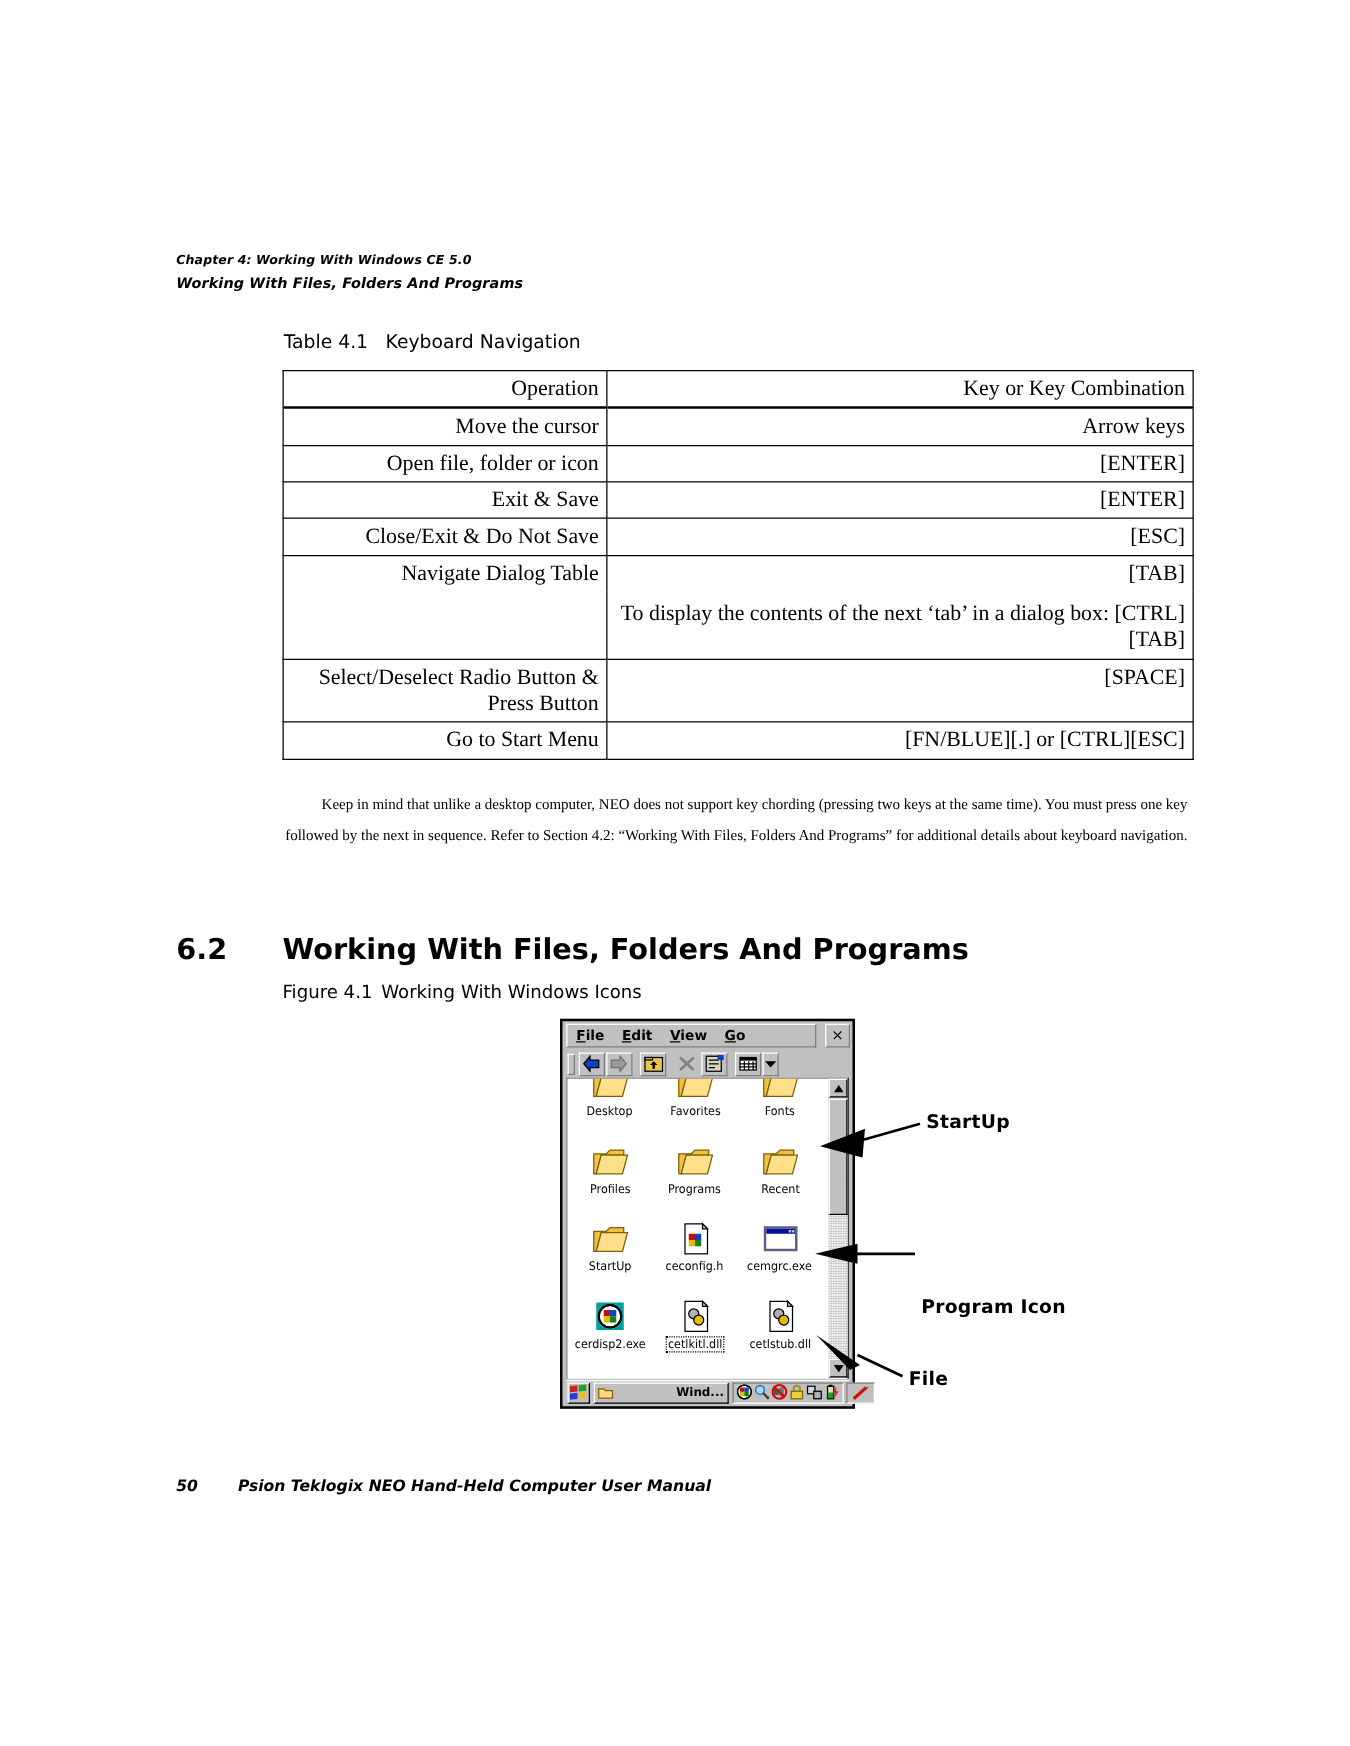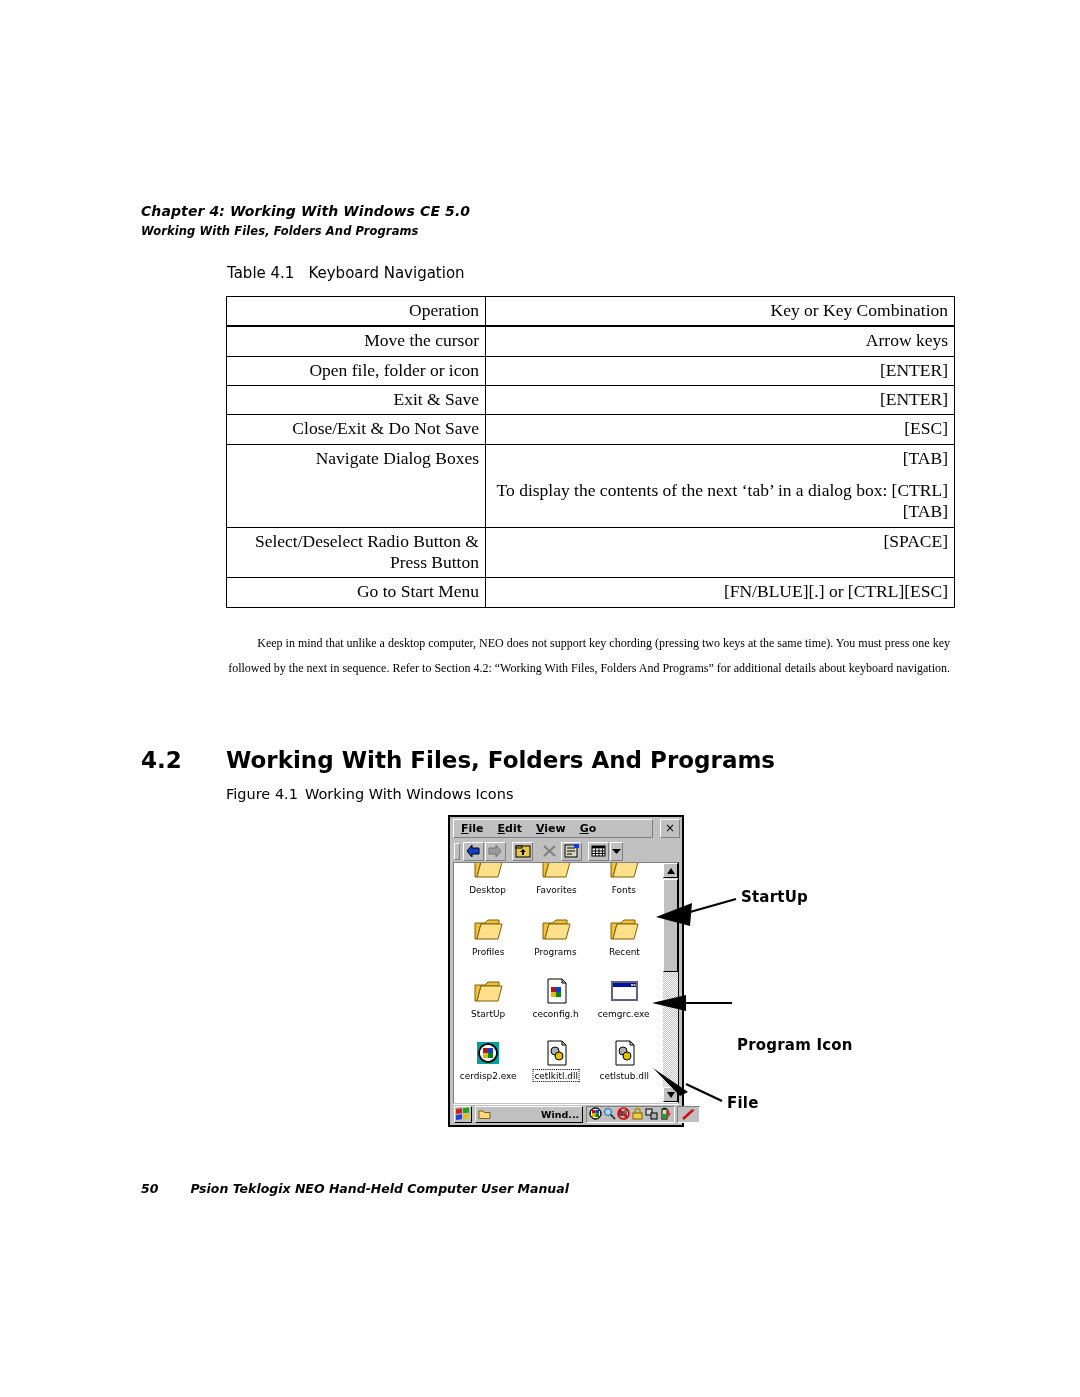--- a/index.html
+++ b/index.html
@@ -20,21 +20,21 @@
   .runhead {
     position: absolute;
     left: 141px;
     top: 203px;
     width: 820px;
   }
   .runhead .line1 {
     font-family: "DejaVu Sans", sans-serif;
     font-style: italic;
     font-weight: 600;
-    font-size: 14px;
+    font-size: 10px;
     color: #000;
     letter-spacing: .1px;
     white-space: nowrap;
   }
   .runhead .line2 {
     font-family: "DejaVu Sans", sans-serif;
     font-style: italic;
     font-weight: 700;
     font-size: 11.5px;
     color: #000;
@@ -447,42 +447,42 @@
       </tr>
       <tr>
         <td>Exit &amp; Save</td>
         <td>[ENTER]</td>
       </tr>
       <tr>
         <td>Close/Exit &amp; Do Not Save</td>
         <td>[ESC]</td>
       </tr>
       <tr>
-        <td class="nb-bot">Navigate Dialog Boxes</td>
+        <td class="nb-bot">Navigate Dialog Table</td>
         <td class="nb-bot">[TAB]</td>
       </tr>
       <tr>
         <td class="nb-top"></td>
         <td class="sub">To display the contents of the next ‘tab’ in a dialog box: [CTRL] [TAB]</td>
       </tr>
       <tr>
         <td>Select/Deselect Radio Button &amp; Press Button</td>
         <td>[SPACE]</td>
       </tr>
       <tr>
         <td>Go to Start Menu</td>
         <td>[FN/BLUE][.] or [CTRL][ESC]</td>
       </tr>
     </tbody>
   </table>
 
   <div class="body-para">Keep in mind that unlike a desktop computer, NEO does not support key chording (pressing two keys at the same time). You must press one key followed by the next in sequence. Refer to Section 4.2: “Working With Files, Folders And Programs” for additional details about keyboard navigation.</div>
 
   <div class="sec-head">
-    <span class="num">4.2</span><span>Working With Files, Folders And Programs</span>
+    <span class="num">6.2</span><span>Working With Files, Folders And Programs</span>
   </div>
 
   <div class="fig-caption">
     <span class="fig-num">Figure 4.1</span><span>Working With Windows Icons</span>
   </div>
 
   <div class="ce-window">
 
     <div class="ce-menubar">
       <div class="ce-menu-item"><span class="acc">F</span><span>ile</span></div>

